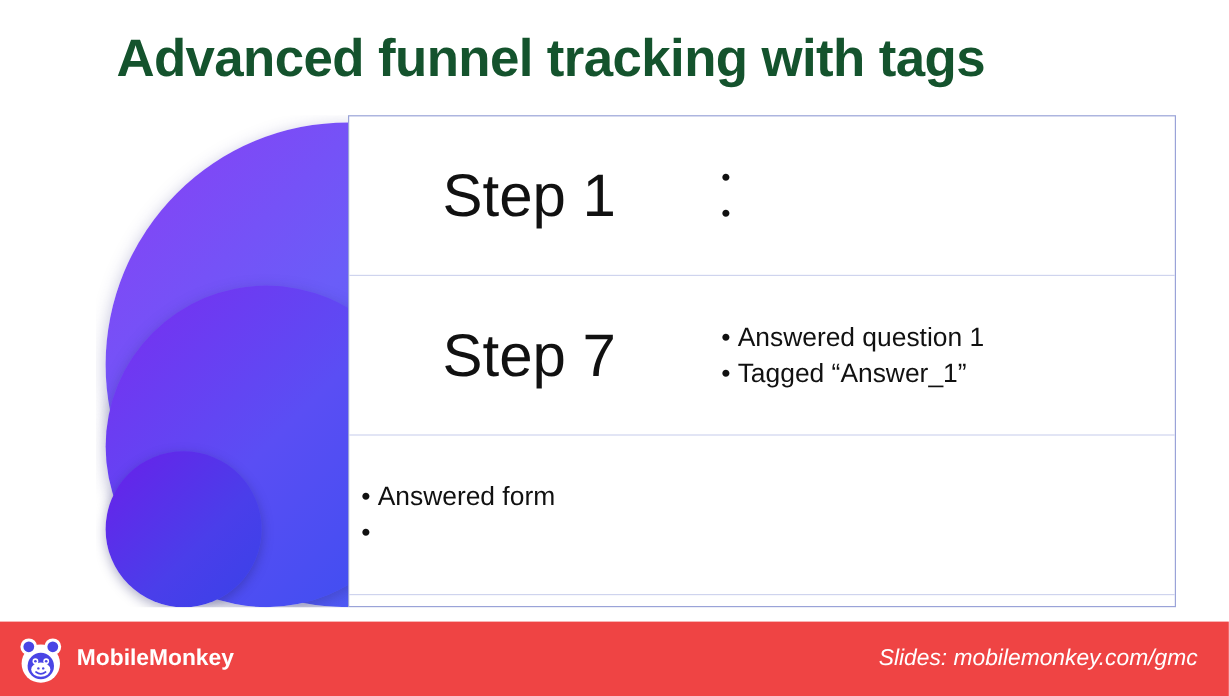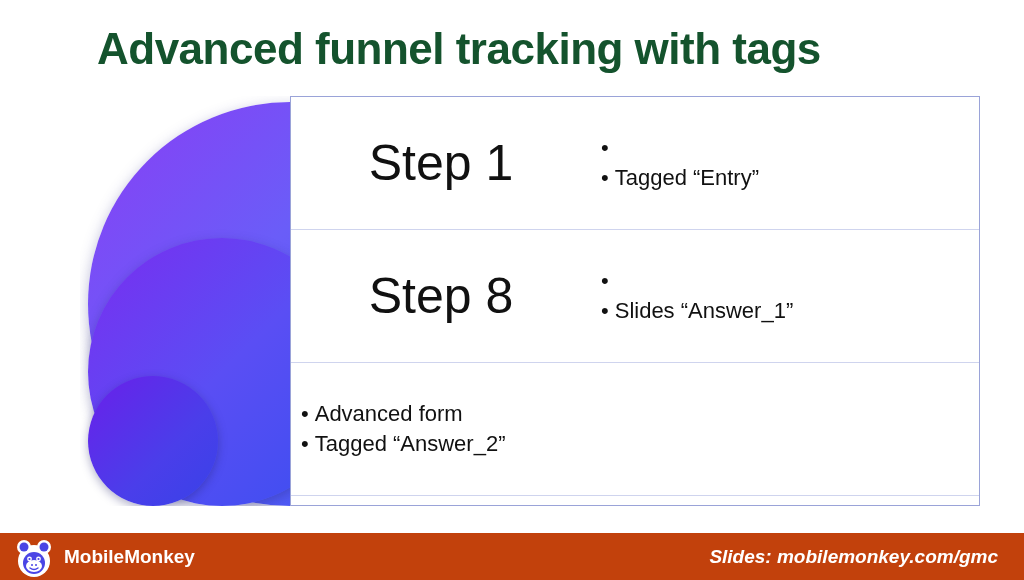--- a/index.html
+++ b/index.html
@@ -105,22 +105,22 @@
     align-items: baseline;
   }
   .bullets .dot {
     margin-right: 6px;
   }
   .footer {
     position: absolute;
     bottom: 0;
     left: 0;
     width: 1024px;
-    height: 47px;
-    background: #c2410c;
+    height: 62px;
+    background: #ef4444;
     display: flex;
     align-items: center;
     justify-content: space-between;
     color: #fff;
     padding: 0 26px 0 12px;
     font-size: 19px;
   }
   .brand {
     display: flex;
     align-items: center;
@@ -128,21 +128,21 @@
     font-weight: 600;
   }
   .logo {
     position: relative;
     width: 44px;
     height: 44px;
   }
   .logo svg { overflow: visible; }
   .slides-link {
     font-style: italic;
-    font-weight: 700;
+    font-weight: 400;
   }
 </style>
 </head>
 <body>
 
 <div class="slide">
 
   <div class="title">Advanced funnel tracking with tags</div>
 
   <div class="content-area">
@@ -156,47 +156,46 @@
     <div class="table">
 
       <div class="row">
         <div class="step-label">Step 1</div>
         <div class="bullets">
           <div class="bl">
               <span class="dot">•</span>
             </div>
           <div class="bl">
               <span class="dot">•</span>
-              <span>Tagged “Entry”</span>
             </div>
         </div>
       </div>
 
       <div class="row">
-        <div class="step-label">Step 8</div>
+        <div class="step-label">Step 7</div>
         <div class="bullets">
           <div class="bl">
               <span class="dot">•</span>
-            </div>
-          <div class="bl">
-              <span class="dot">•</span>
-              <span>Slides “Answer_1”</span>
+              <span>Answered question 1</span>
+            </div>
+          <div class="bl">
+              <span class="dot">•</span>
+              <span>Tagged “Answer_1”</span>
             </div>
         </div>
       </div>
 
       <div class="row">
         <div class="bullets">
           <div class="bl">
               <span class="dot">•</span>
-              <span>Advanced form</span>
-            </div>
-          <div class="bl">
-              <span class="dot">•</span>
-              <span>Tagged “Answer_2”</span>
+              <span>Answered form</span>
+            </div>
+          <div class="bl">
+              <span class="dot">•</span>
             </div>
         </div>
       </div>
 
       <div class="thinrow"></div>
     </div>
   </div>
 
   <div class="footer">
     <div class="brand">

